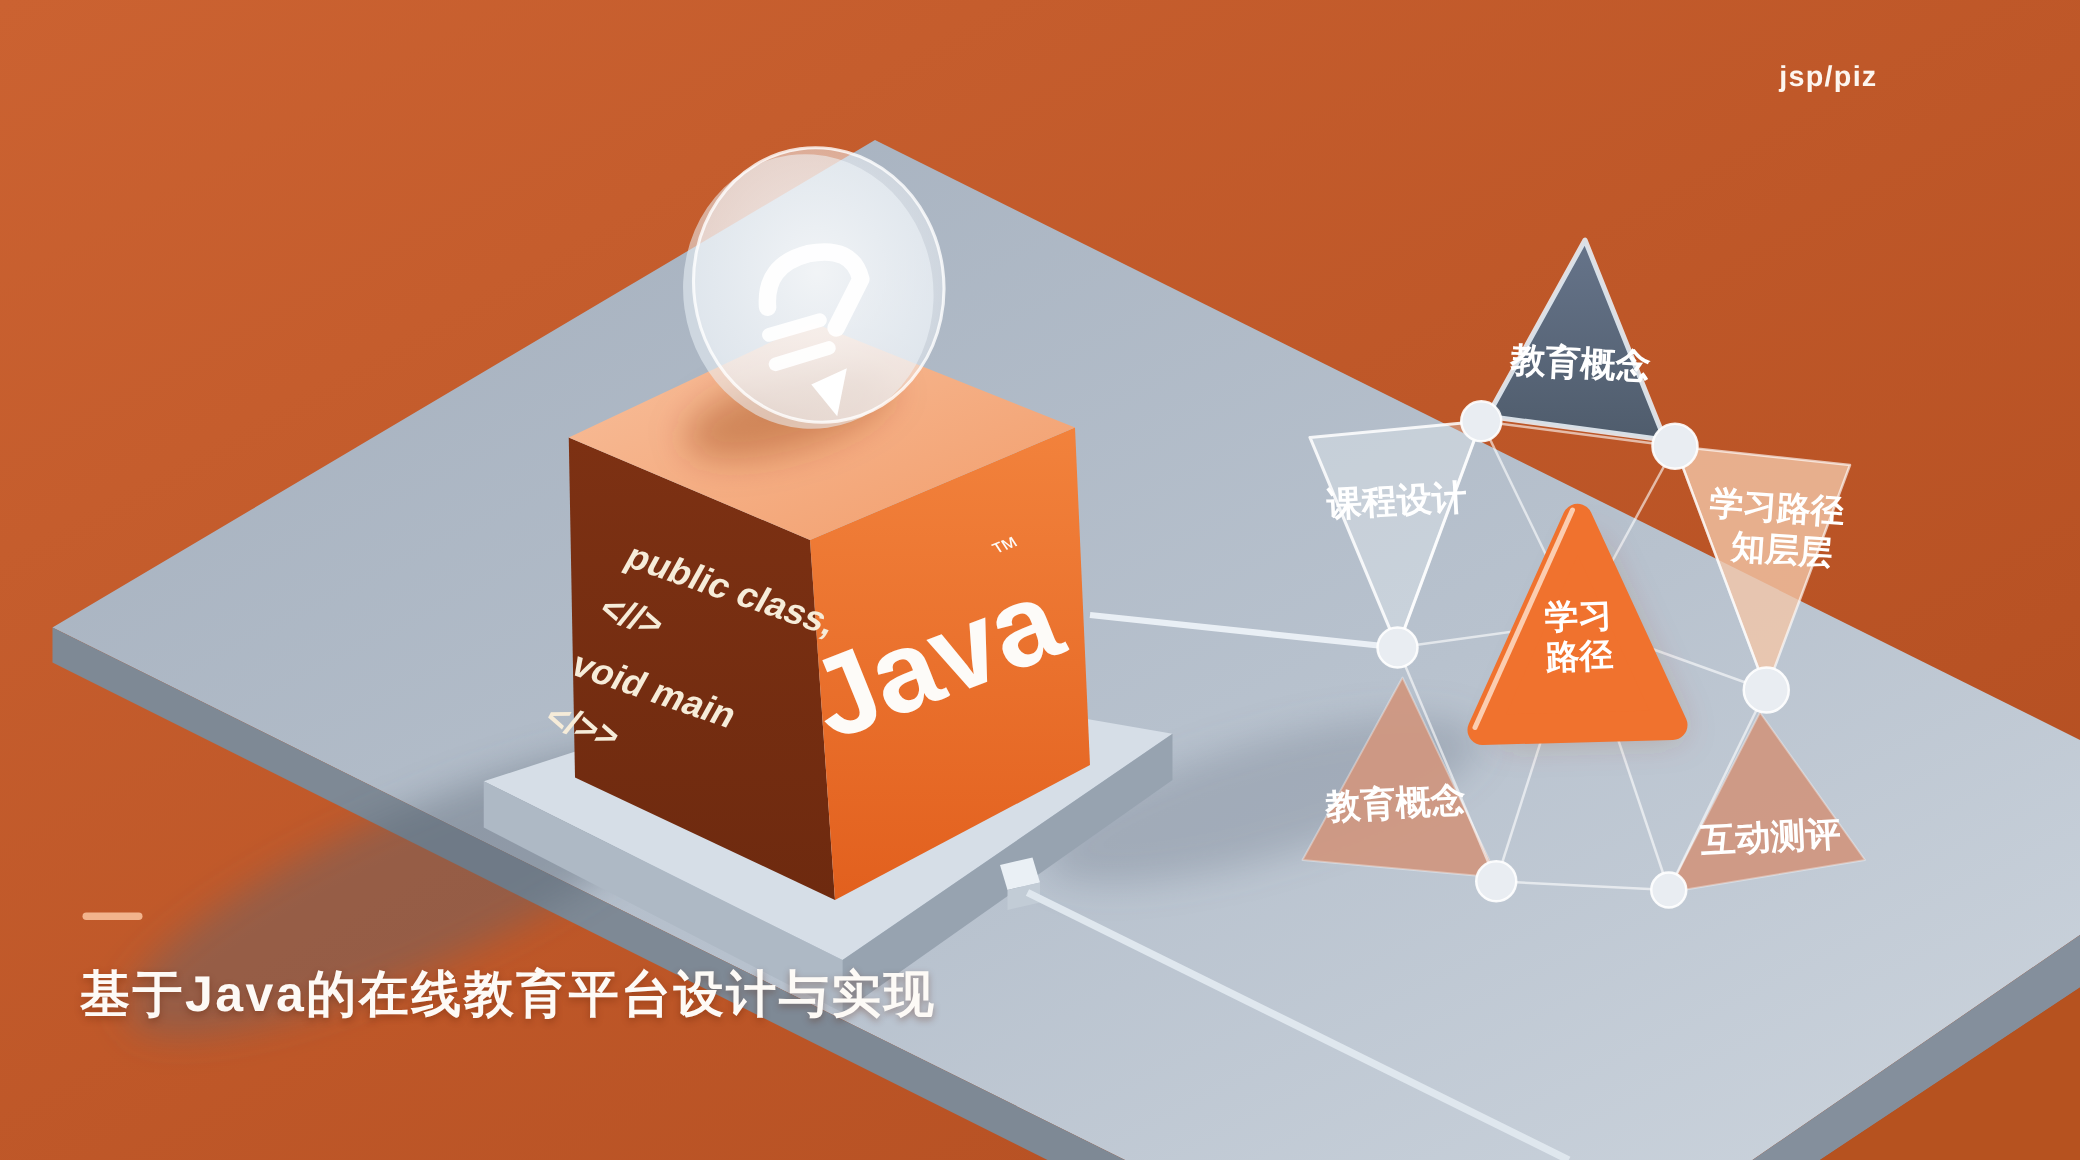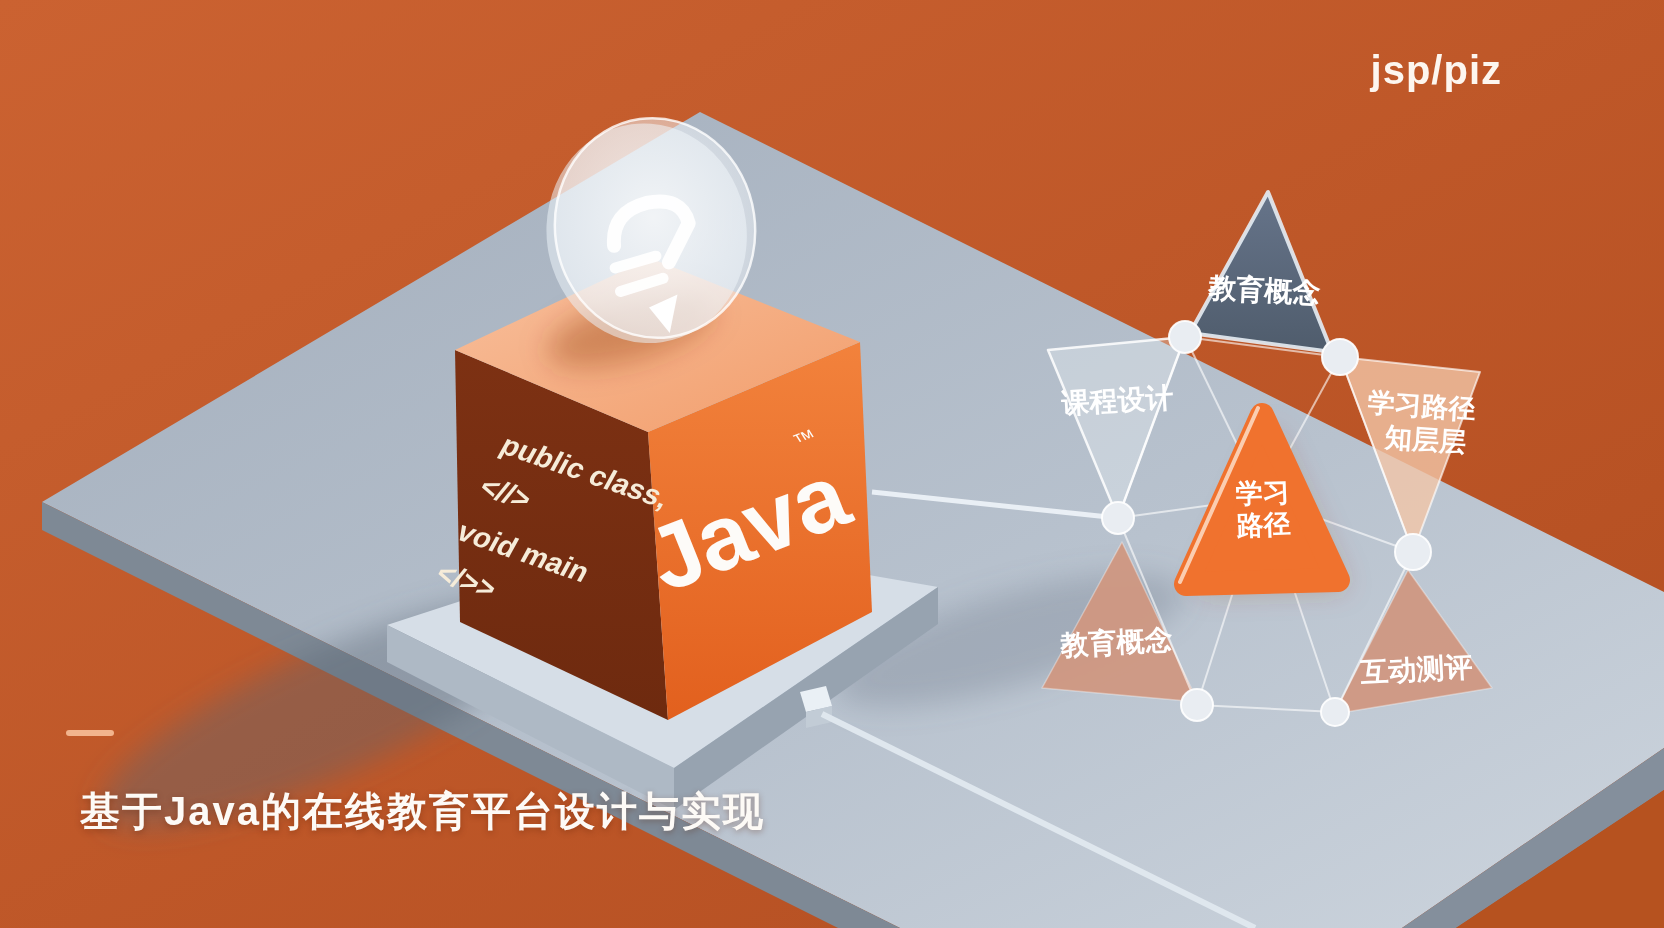--- a/index.html
+++ b/index.html
@@ -4,28 +4,28 @@
 <style>
   html,body{margin:0;padding:0;background:#1a1a1a;}
   .stage{
     position:relative;width:1664px;height:928px;overflow:hidden;
     font-family:"Liberation Sans","DejaVu Sans",sans-serif;
     background:linear-gradient(135deg,#ca6030 0%,#c05526 45%,#b24d20 100%);
   }
   .stage svg{position:absolute;left:0;top:0;display:block;}
   .watermark{
     position:absolute;right:162px;top:48px;color:#fdf6ef;
-    font-size:40px;font-weight:700;letter-spacing:1px;
+    font-size:23px;font-weight:700;letter-spacing:1px;
   }
   .title-dash{
     position:absolute;left:66px;top:730px;width:48px;height:6px;
     background:#f2b48d;border-radius:3px;
   }
   .page-title{
-    position:absolute;left:64px;top:768px;margin:16px;color:#fdfaf6;
+    position:absolute;left:64px;top:768px;margin:0;color:#fdfaf6;
     font-size:40px;font-weight:700;letter-spacing:2px;
     text-shadow:0 2px 6px rgba(90,30,5,.35);
   }
 </style>
 </head>
 <body>
 
 <div class="stage">
 
 <svg width="1664" height="928" viewBox="0 0 1664 928">

